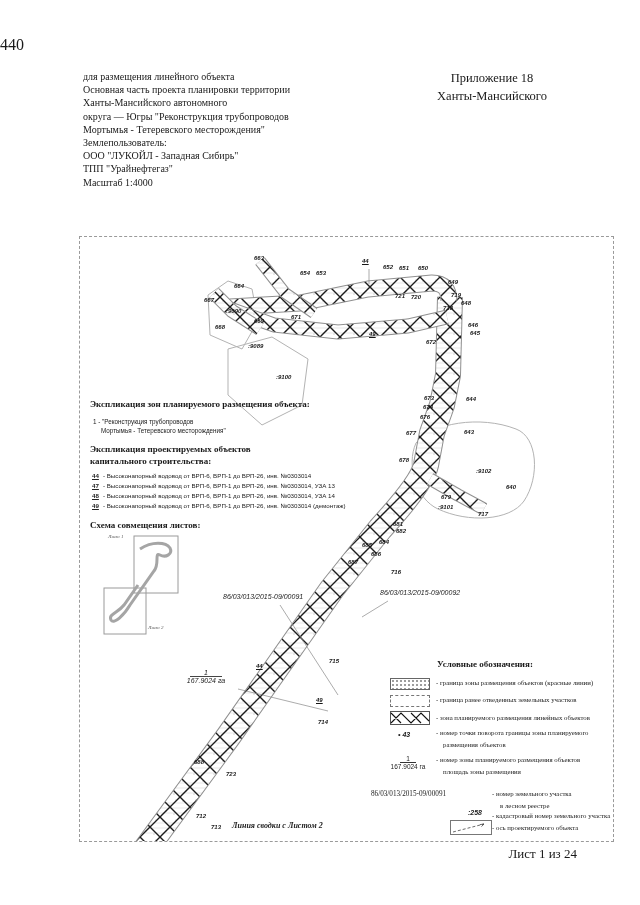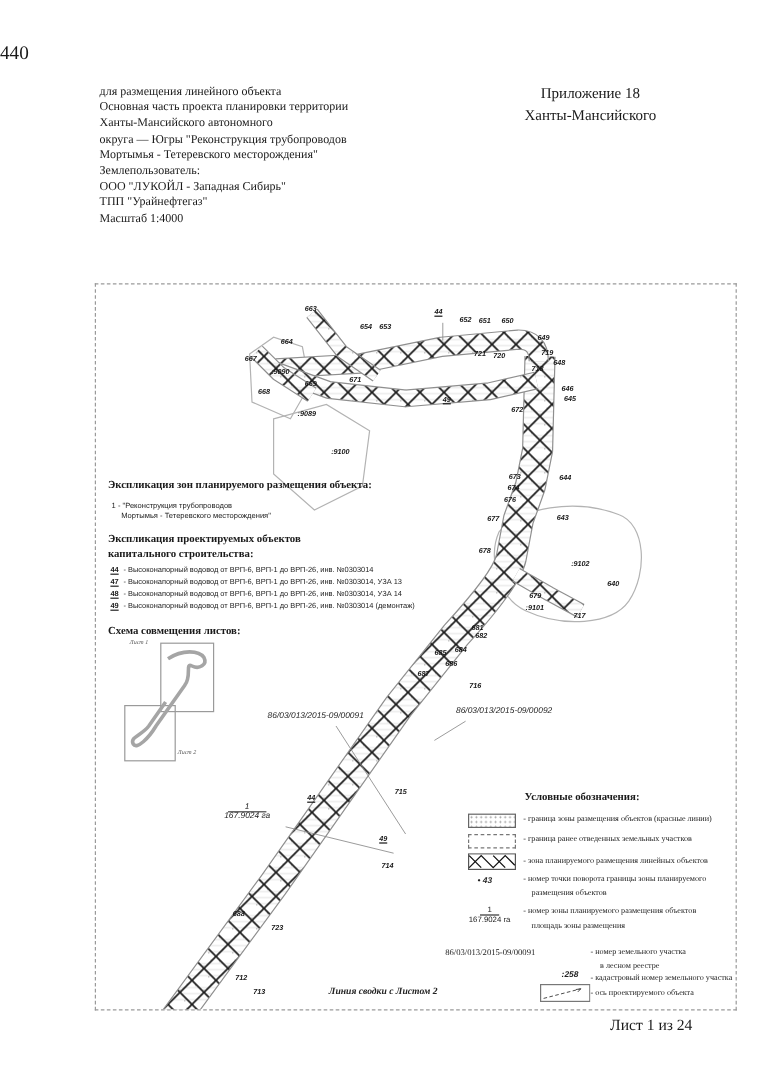--- a/index.html
+++ b/index.html
@@ -232,17 +232,17 @@
     <div class="lg-sym" style="left:388px;top:572px;">:258</div>
     <div class="lg-txt" style="left:412px;top:575px;">- кадастровый номер земельного участка</div>
 
     <svg style="position:absolute;left:370px;top:583px;" width="42" height="15">
       <rect x="0.5" y="0.5" width="41" height="14" fill="none" stroke="#777" stroke-width="1"></rect>
       <path d="M3,12 L34,4" fill="none" stroke="#444" stroke-width="0.8" stroke-dasharray="3,2"></path>
       <path d="M34,4 L30,4.6 M34,4 L31.5,6.6" fill="none" stroke="#444" stroke-width="0.8"></path>
     </svg>
     <div class="lg-txt" style="left:412px;top:587px;">- ось проектируемого объекта</div>
 
-    <div class="join-lbl" style="left:152px;top:584px;margin-left:42px;">Линия сводки с Листом 2</div>
+    <div class="join-lbl" style="left:152px;top:584px;">Линия сводки с Листом 2</div>
   </div>
 
   <div class="sheet-footer">Лист 1 из 24</div>
 </div>
 
 </body></html>

